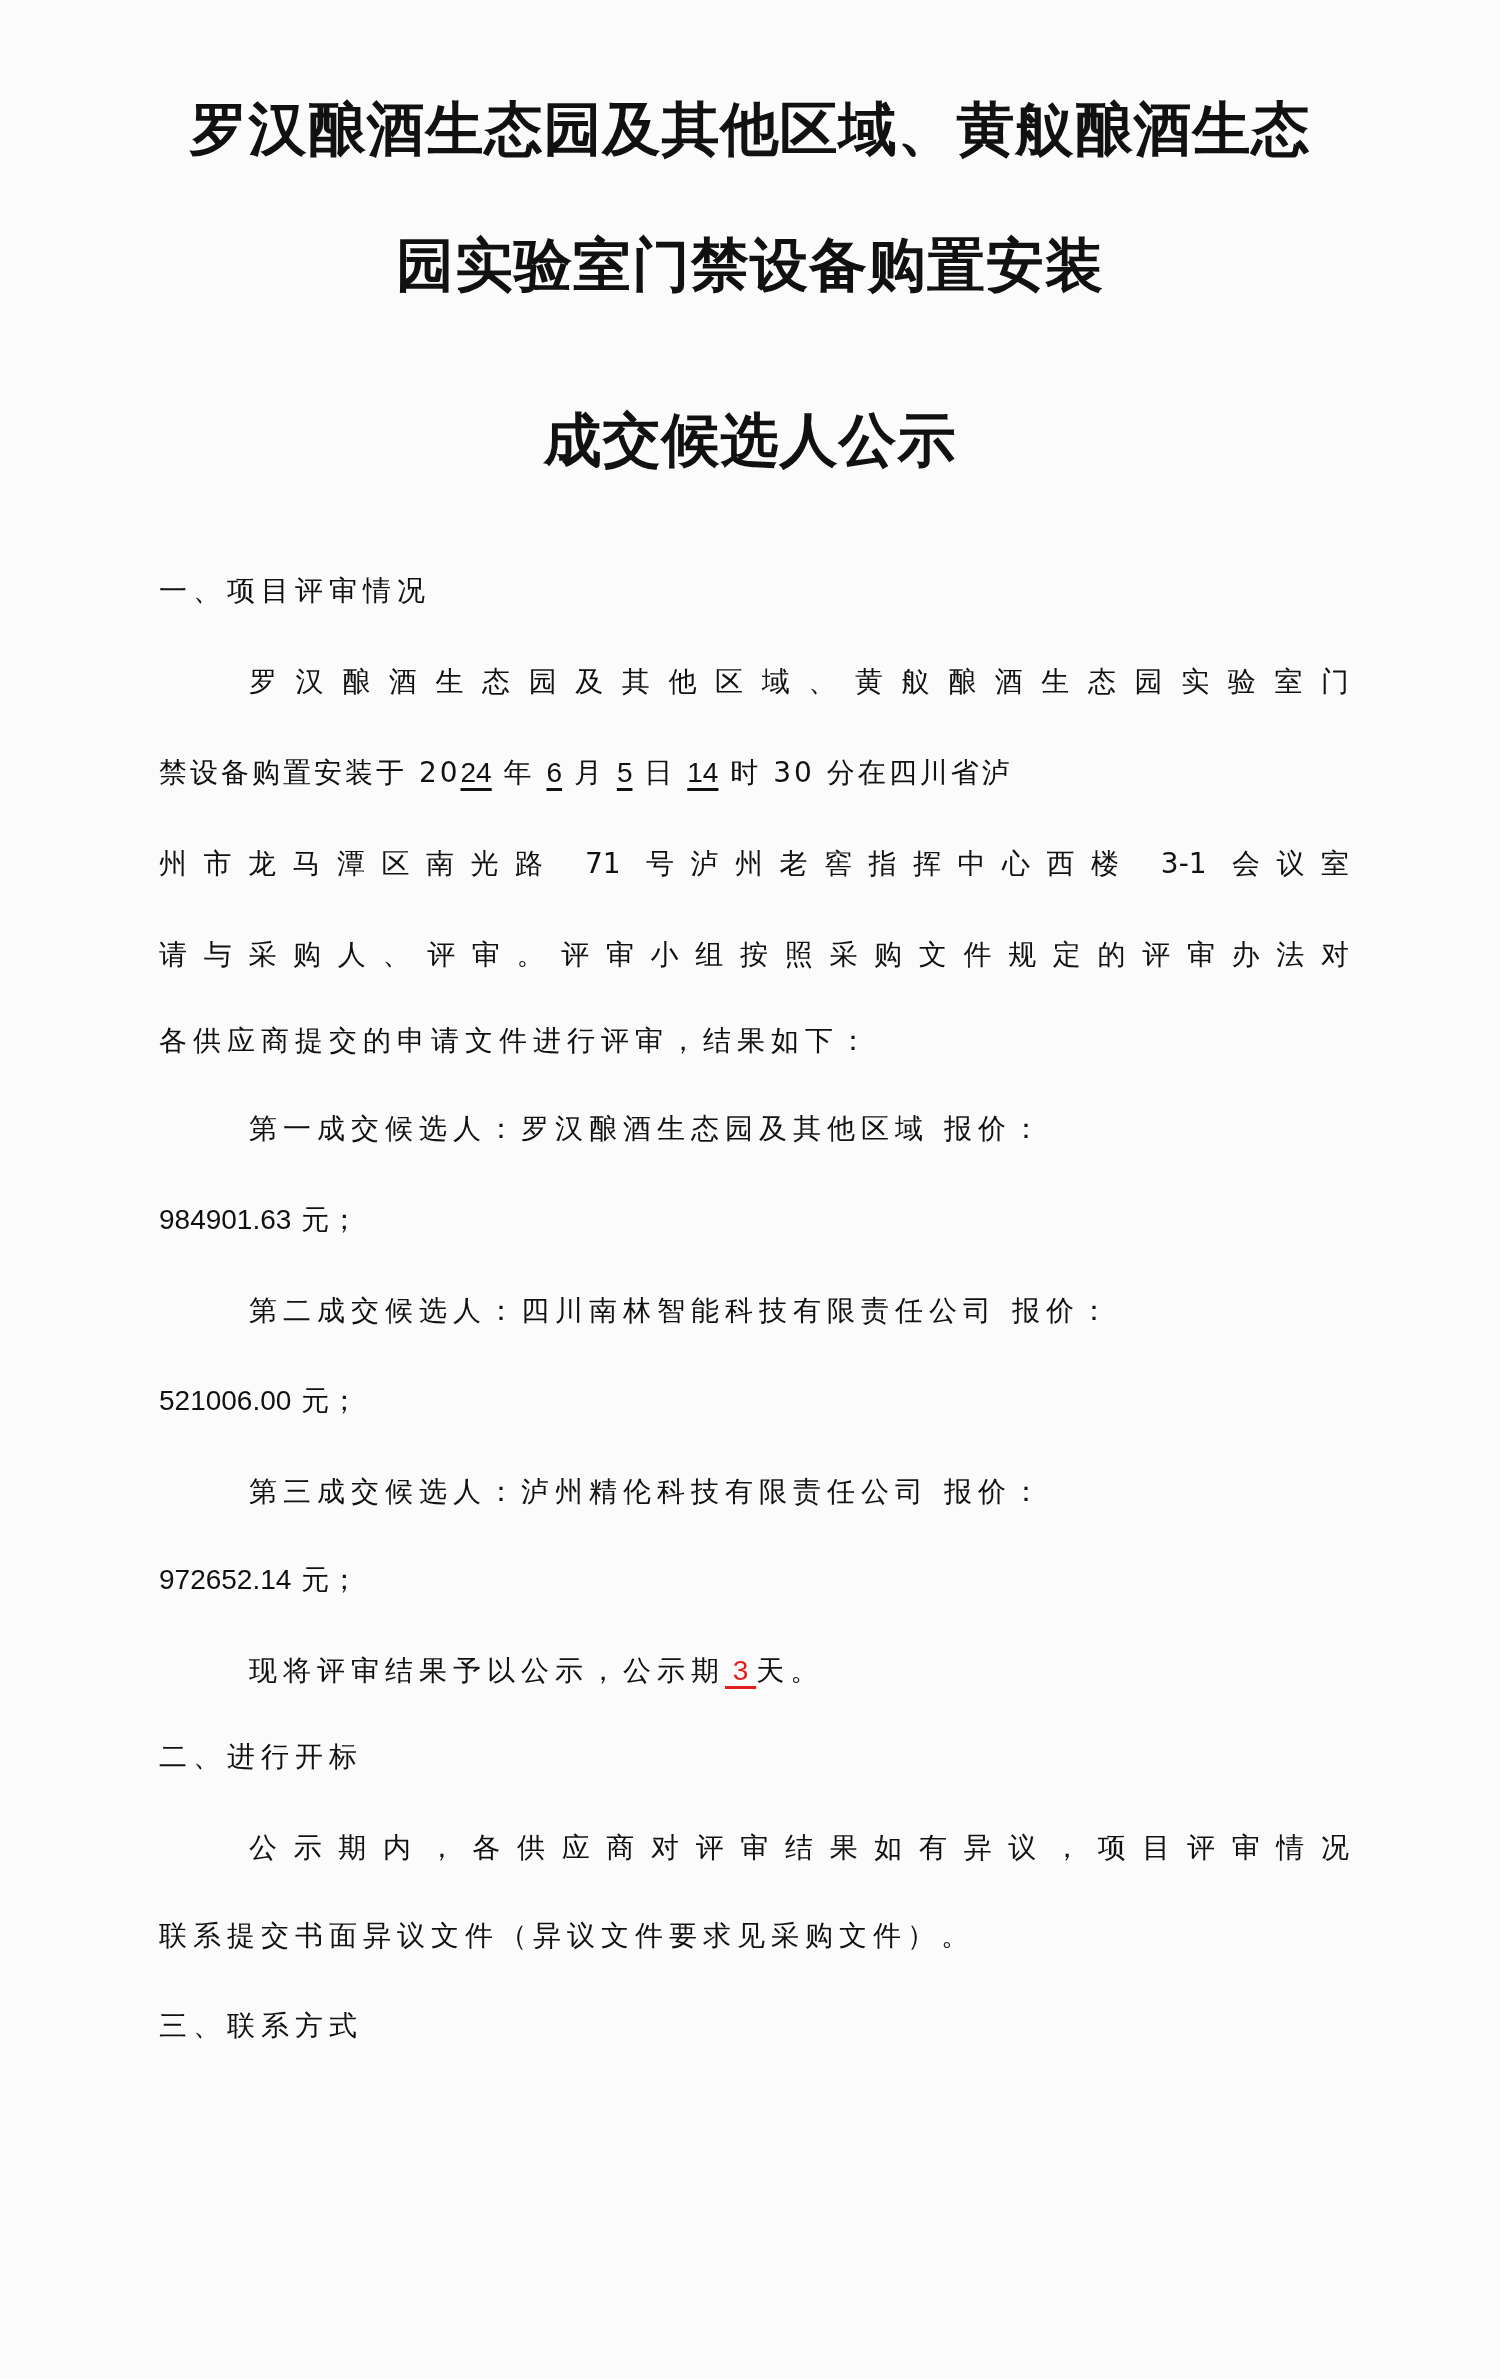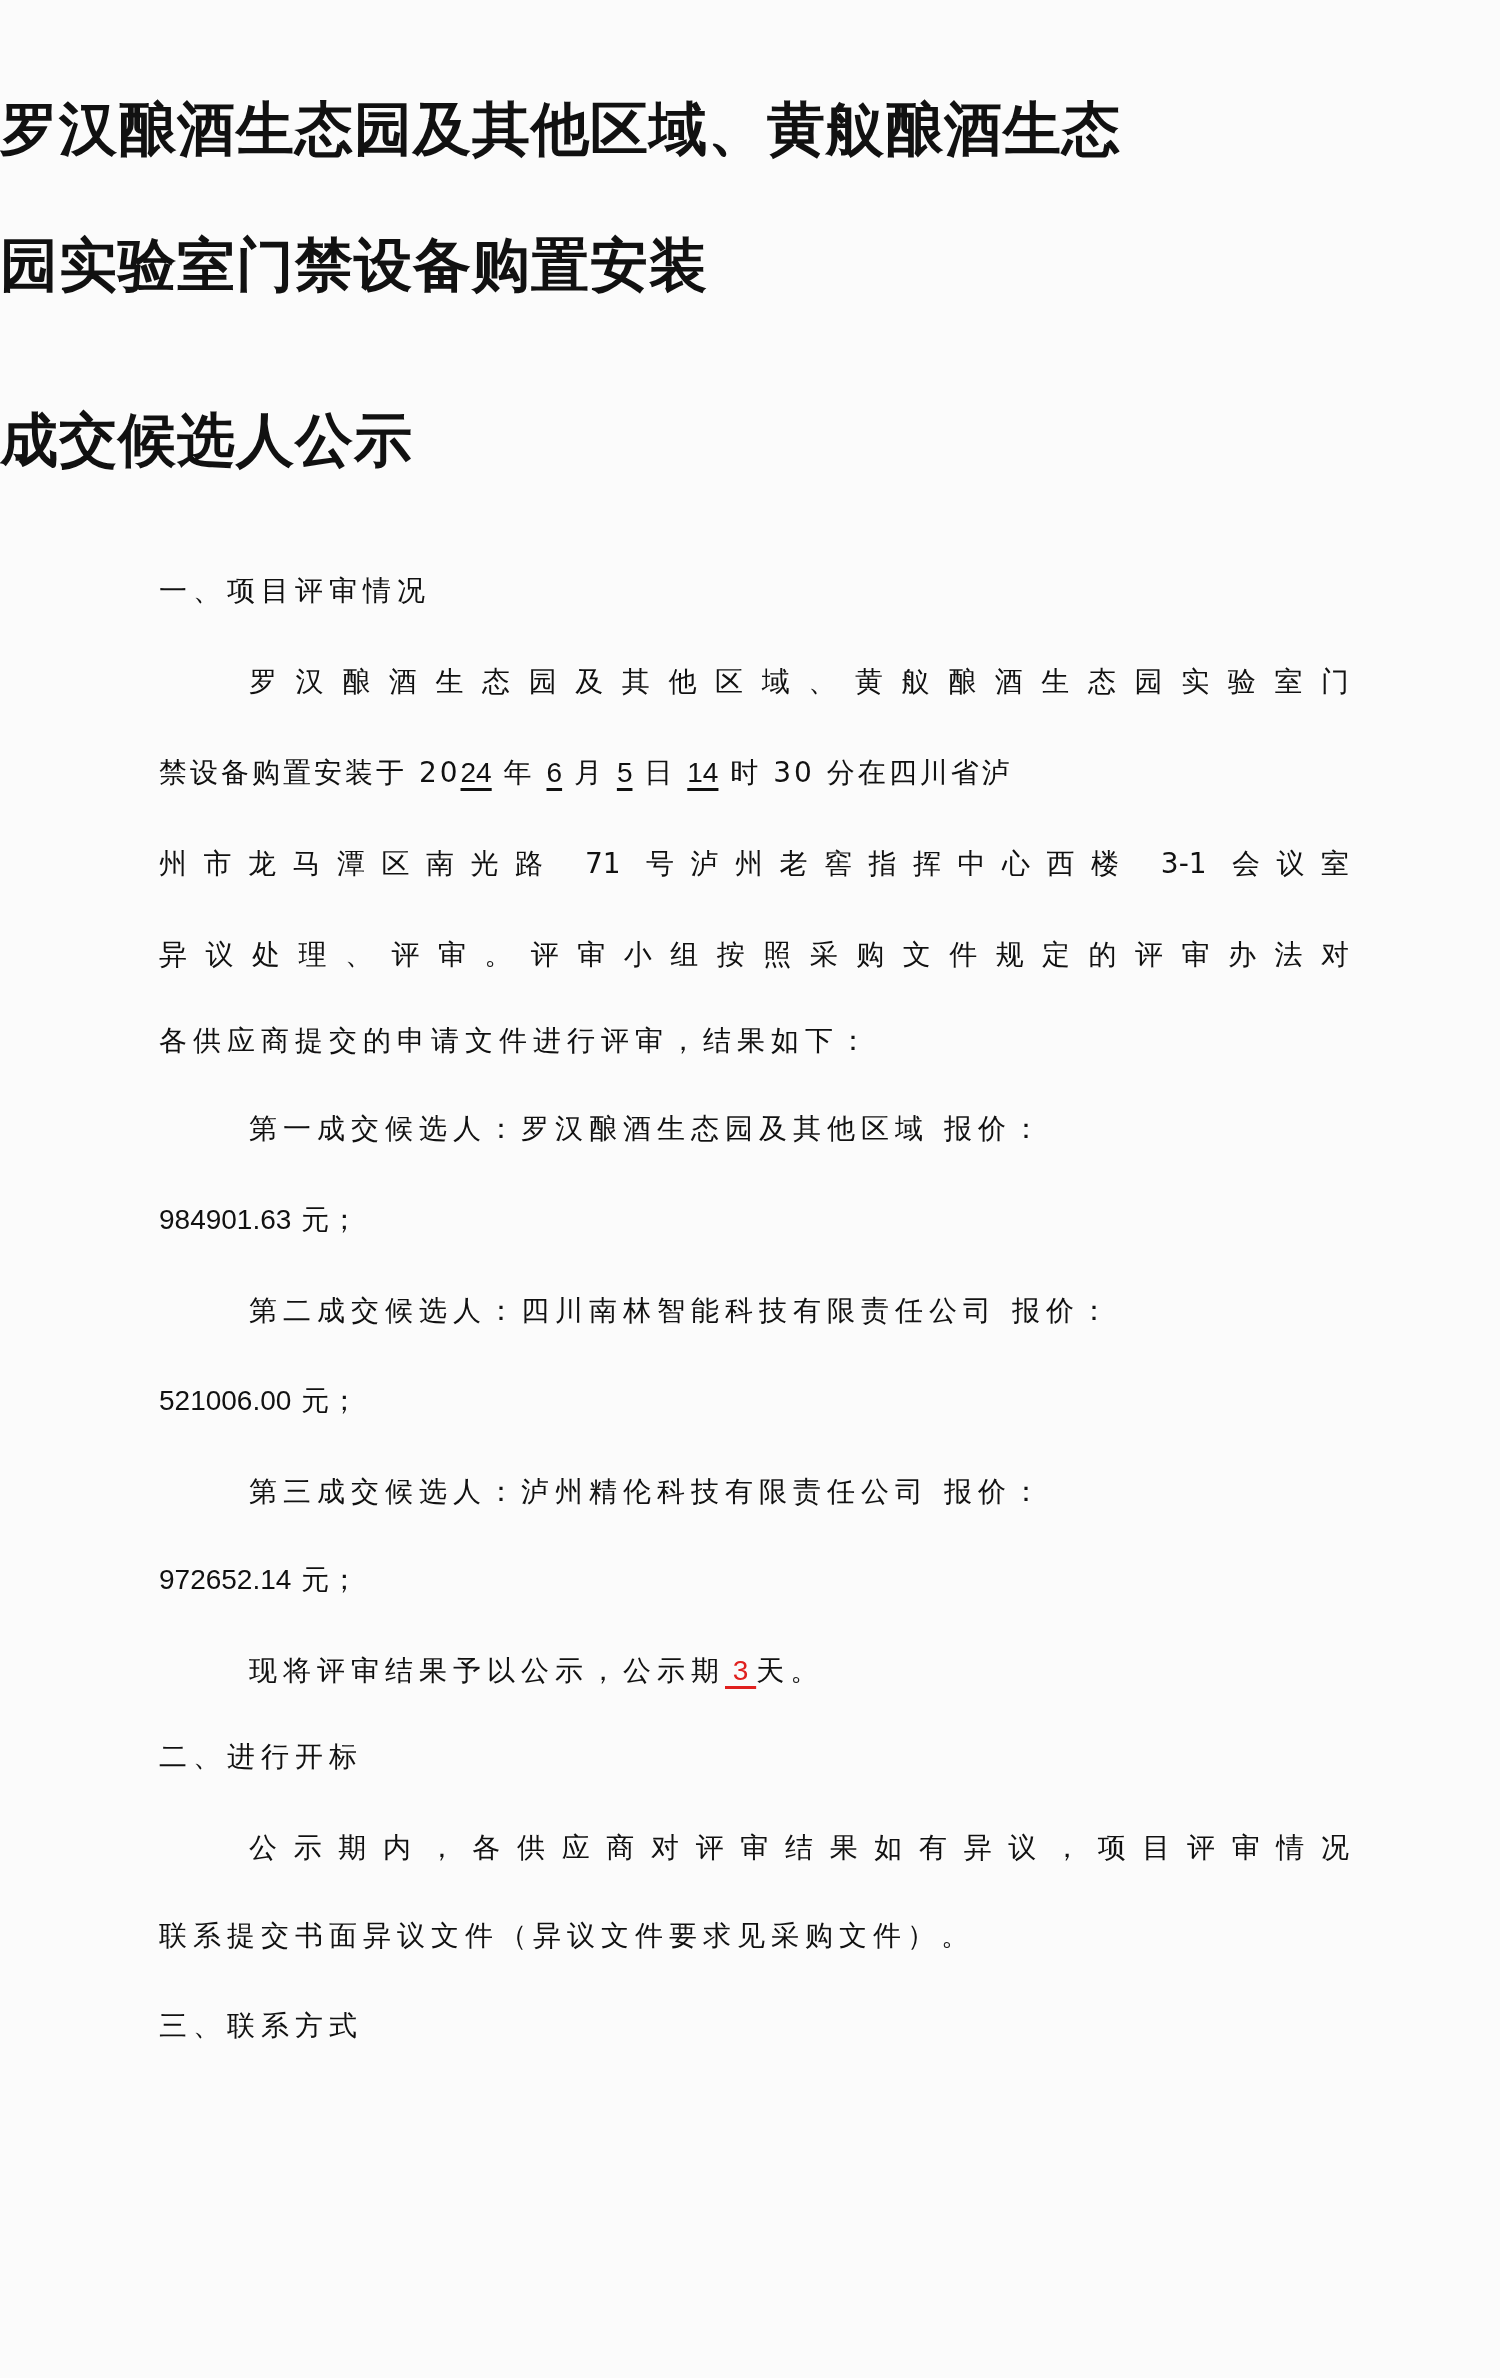--- a/index.html
+++ b/index.html
@@ -1,18 +1,18 @@
 <!DOCTYPE html>
 <html><head>
 <meta charset="utf-8">
 <style>
   html, body { margin:0; padding:0; }
   body { width:1500px; height:2378px; background:#fbfbfb; position:relative; overflow:hidden;
          font-family:"DejaVu Sans","Liberation Sans",sans-serif; color:#111; }
-  .title { position:absolute; left:0; width:1500px; font-family:"DejaVu Serif","Liberation Serif",serif;
+  .title { position:absolute; left:0; width:1500px; text-align:center; font-family:"DejaVu Serif","Liberation Serif",serif;
            font-weight:bold; font-size:58px; letter-spacing:1px; line-height:70px; }
   .line { position:absolute; left:159px; width:1190px; font-size:28px; line-height:60px; white-space:nowrap; letter-spacing:6px; }
   .indent { left:249px; width:1100px; }
   .justify { text-align:justify; text-align-last:justify; letter-spacing:0; }
   .u { text-decoration:underline; text-decoration-thickness:3px; text-underline-offset:6px; }
   .red { color:#e0201e; text-decoration-color:#e0201e; }
   .num { font-family:"Liberation Sans",sans-serif; letter-spacing:0; }
 </style>
 </head>
 <body>
@@ -23,21 +23,21 @@
   <div class="title" style="top:405px;">成交候选人公示</div>
 </div>
 
 <div>
   <div class="line" style="top:561px;">一、项目评审情况</div>
   <div class="line indent justify" style="top:652px;">罗汉酿酒生态园及其他区域、黄舣酿酒生态园实验室门</div>
   <div class="line" style="top:743px; letter-spacing:3px;">
     <span>禁设备购置安装于 20</span><span class="u num">24</span><span> 年 </span><span class="u num">6</span><span> 月 </span><span class="u num">5</span><span> 日 </span><span class="u num">14</span><span> 时 30 分在四川省泸</span>
   </div>
   <div class="line justify" style="top:834px;">州市龙马潭区南光路 71 号泸州老窖指挥中心西楼 3-1 会议室</div>
-  <div class="line justify" style="top:925px;">异议处理、评审。评审小组按照采购文件规定的评审办法对</div>
+  <div class="line justify" style="top:925px;">请与采购人、评审。评审小组按照采购文件规定的评审办法对</div>
   <div class="line" style="top:1011px;">各供应商提交的申请文件进行评审，结果如下：</div>
 
   <div>
     <div class="line indent" style="top:1099px;">
       <span>第一成交候选人：</span><span>罗汉酿酒生态园及其他区域</span>&nbsp;<span>报价：</span>
     </div>
     <div class="line" style="top:1190px; letter-spacing:1px;">
       <span class="num">984901.63</span>&nbsp;<span>元；</span>
     </div>
   </div>

